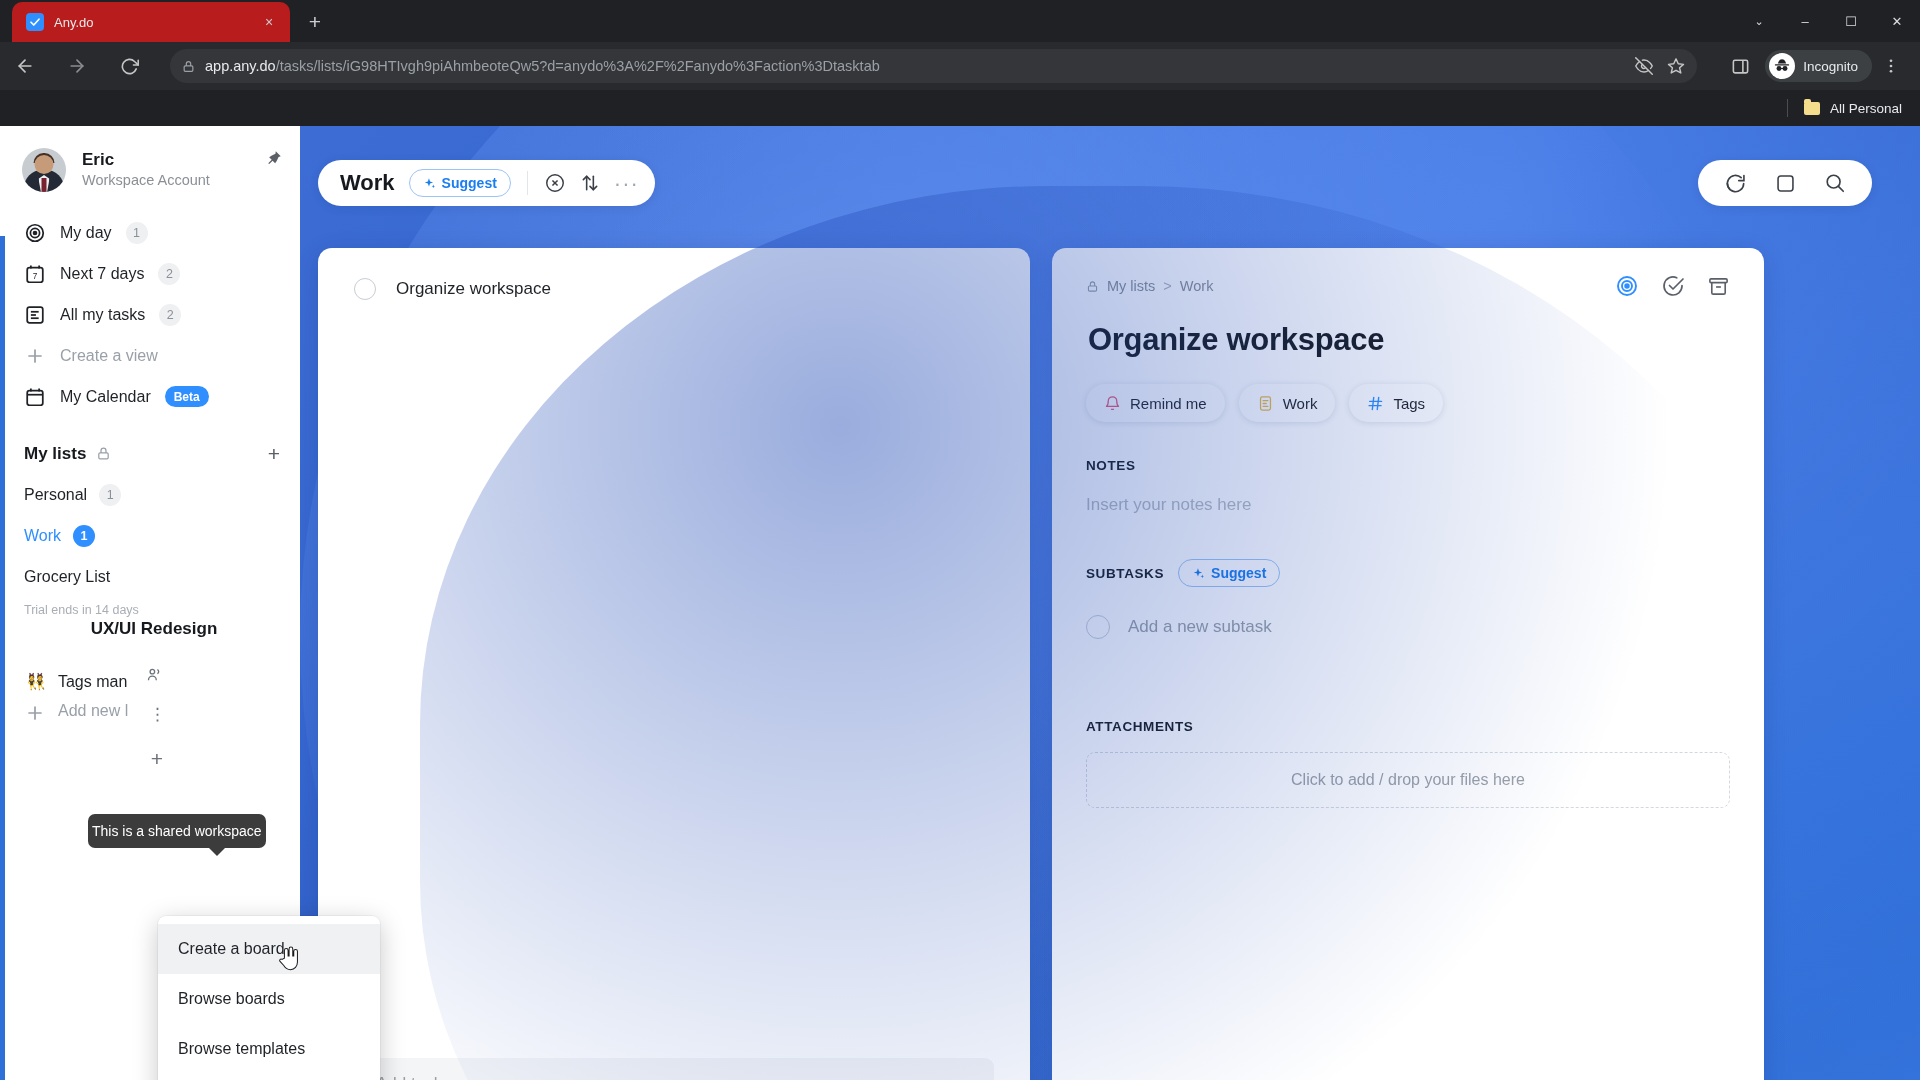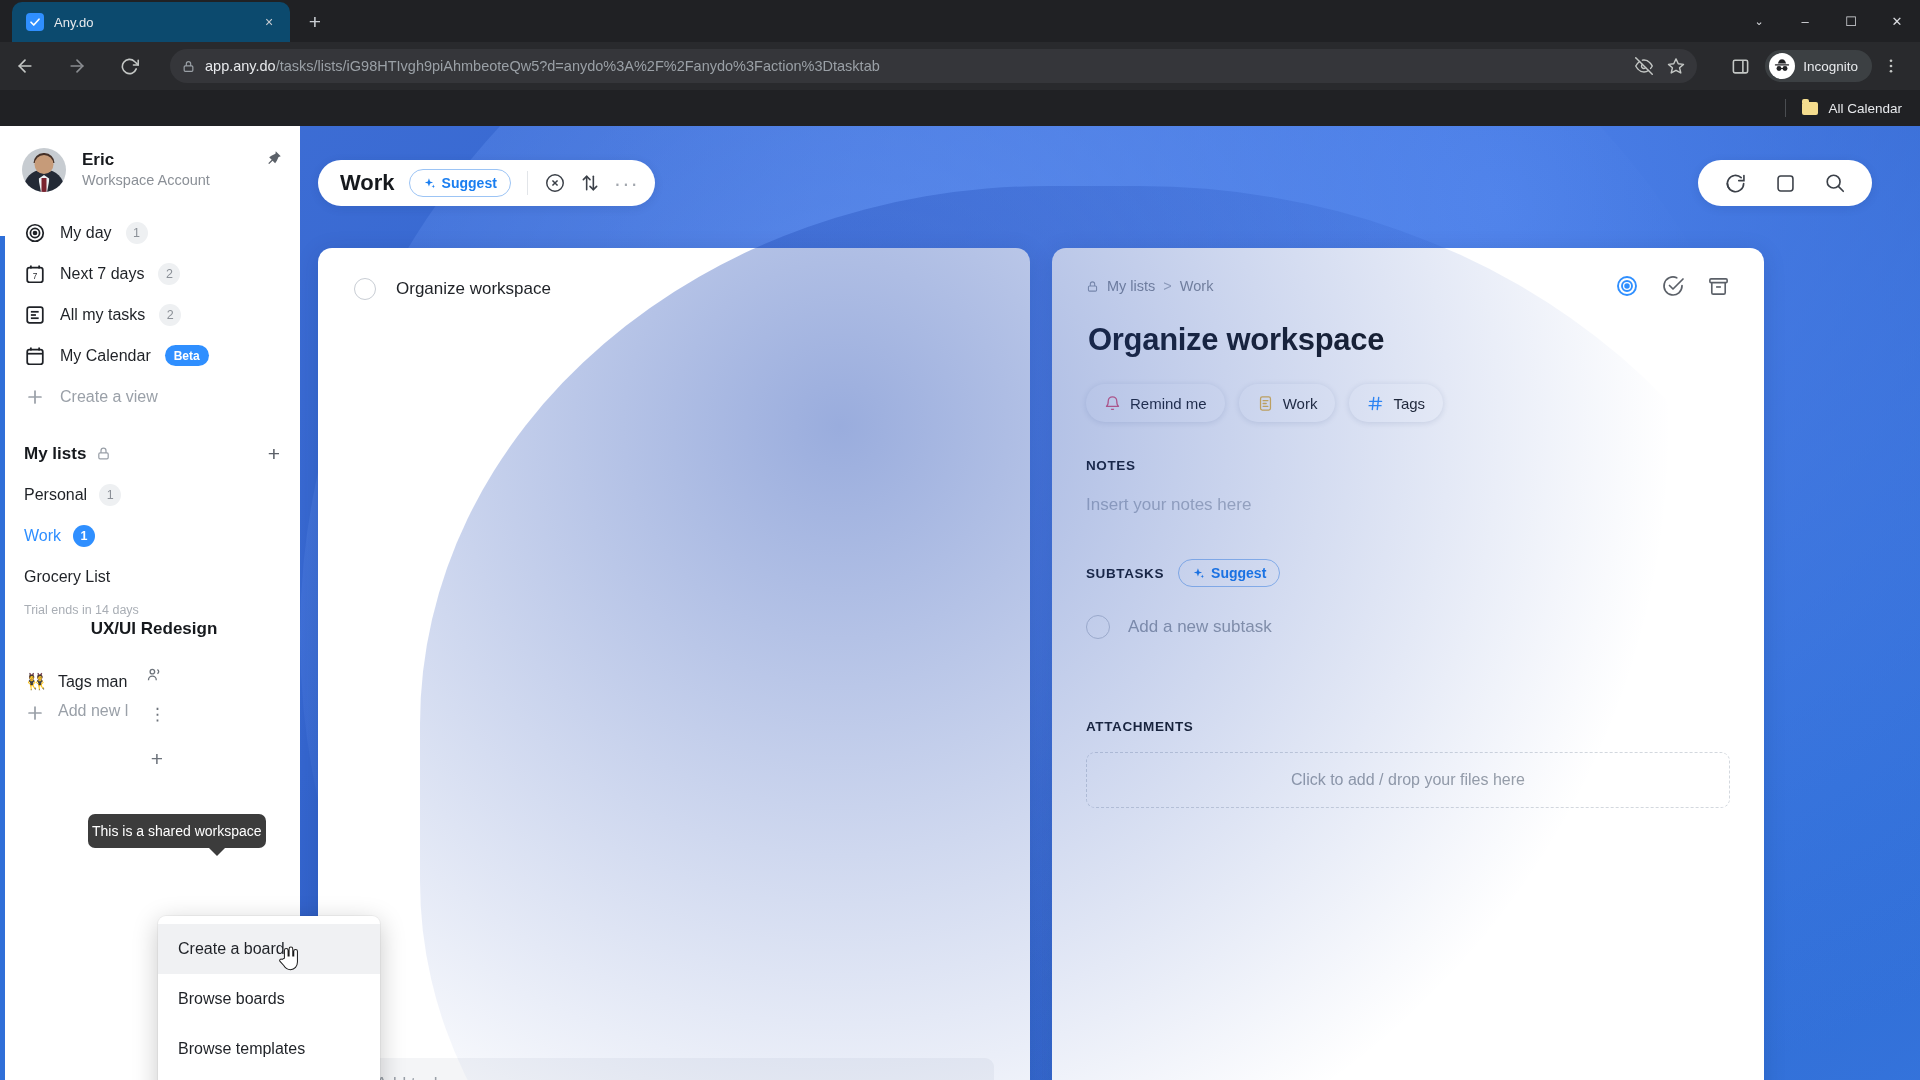--- a/index.html
+++ b/index.html
@@ -12,21 +12,21 @@
 
   
   .browser { width: 1920px; height: 1080px; position: relative; }
 
   .tabstrip {
     height: 42px; background: #202124;
     display: flex; align-items: flex-end; padding-left: 12px;
     position: relative;
   }
   .tab {
-    width: 278px; height: 40px; background: #0c4a6e;
+    width: 278px; height: 40px; background: #b91c1c;
     border-radius: 10px 10px 0 0;
     display: flex; align-items: center; padding: 0 10px 0 14px;
     gap: 10px; position: relative;
   }
   .tab-favicon {
     width: 18px; height: 18px; border-radius: 4px;
     background: #2f8fff; display: flex; align-items: center; justify-content: center;
     flex: none;
   }
   .tab-favicon svg { width: 12px; height: 12px; }
@@ -439,21 +439,21 @@
             <circle cx="12" cy="12" r="1.8"></circle>
             <circle cx="12" cy="19" r="1.8"></circle>
           </svg>
       </div>
     </div>
   </div>
 
   <div class="bookmarkbar">
     <span class="bm-sep"></span>
     <span class="bm-folder"></span>
-    <span class="lbl">All Calendar</span>
+    <span class="lbl">All Personal</span>
   </div>
 
   <div class="page">
 
     <div class="sidebar">
       <div class="sb-accent"></div>
 
       <div class="profile">
         <div class="avatar">
           <div class="body"></div>
@@ -503,39 +503,39 @@
                 <rect x="3.5" y="3.5" width="17" height="17" rx="2.5"></rect>
                 <line x1="7.5" y1="8.5" x2="16" y2="8.5"></line>
                 <line x1="7.5" y1="12" x2="13" y2="12"></line>
                 <line x1="7.5" y1="15.5" x2="16" y2="15.5"></line>
               </svg>
           </span>
           <span class="nav-lbl">All my tasks</span>
           <span class="cnt">2</span>
         </div>
         <div class="nav-item">
+          <span class="plus-ico">
+            <svg viewBox="0 0 24 24" fill="none" stroke="currentColor" stroke-width="1.9" stroke-linecap="round">
+                <line x1="12" y1="5.5" x2="12" y2="18.5"></line>
+                <line x1="5.5" y1="12" x2="18.5" y2="12"></line>
+              </svg>
+          </span>
+          <span class="nav-lbl muted">Create a view</span>
+        </div>
+        <div class="nav-item">
           <span class="nav-ico">
             <svg viewBox="0 0 24 24" fill="none" stroke="currentColor" stroke-width="1.9">
                 <rect x="3.5" y="5" width="17" height="16" rx="2.5"></rect>
                 <line x1="3.5" y1="9.5" x2="20.5" y2="9.5"></line>
                 <line x1="7.5" y1="2.8" x2="7.5" y2="6"></line>
                 <line x1="16.5" y1="2.8" x2="16.5" y2="6"></line>
               </svg>
           </span>
           <span class="nav-lbl">My Calendar</span>
           <span class="beta">Beta</span>
-        </div>
-        <div class="nav-item">
-          <span class="plus-ico">
-            <svg viewBox="0 0 24 24" fill="none" stroke="currentColor" stroke-width="1.9" stroke-linecap="round">
-                <line x1="12" y1="5.5" x2="12" y2="18.5"></line>
-                <line x1="5.5" y1="12" x2="18.5" y2="12"></line>
-              </svg>
-          </span>
-          <span class="nav-lbl muted">Create a view</span>
         </div>
       </div>
 
       <div class="sec-head">
         <span class="sec-title">My lists</span>
         <span style="display:flex;color:#9aa0a8">
           <svg width="15" height="15" viewBox="0 0 24 24" fill="none" stroke="currentColor" stroke-width="2">
               <rect x="4.5" y="11" width="15" height="9.5" rx="2"></rect>
               <path d="M8 11V7.5a4 4 0 0 1 8 0V11"></path>
             </svg>

